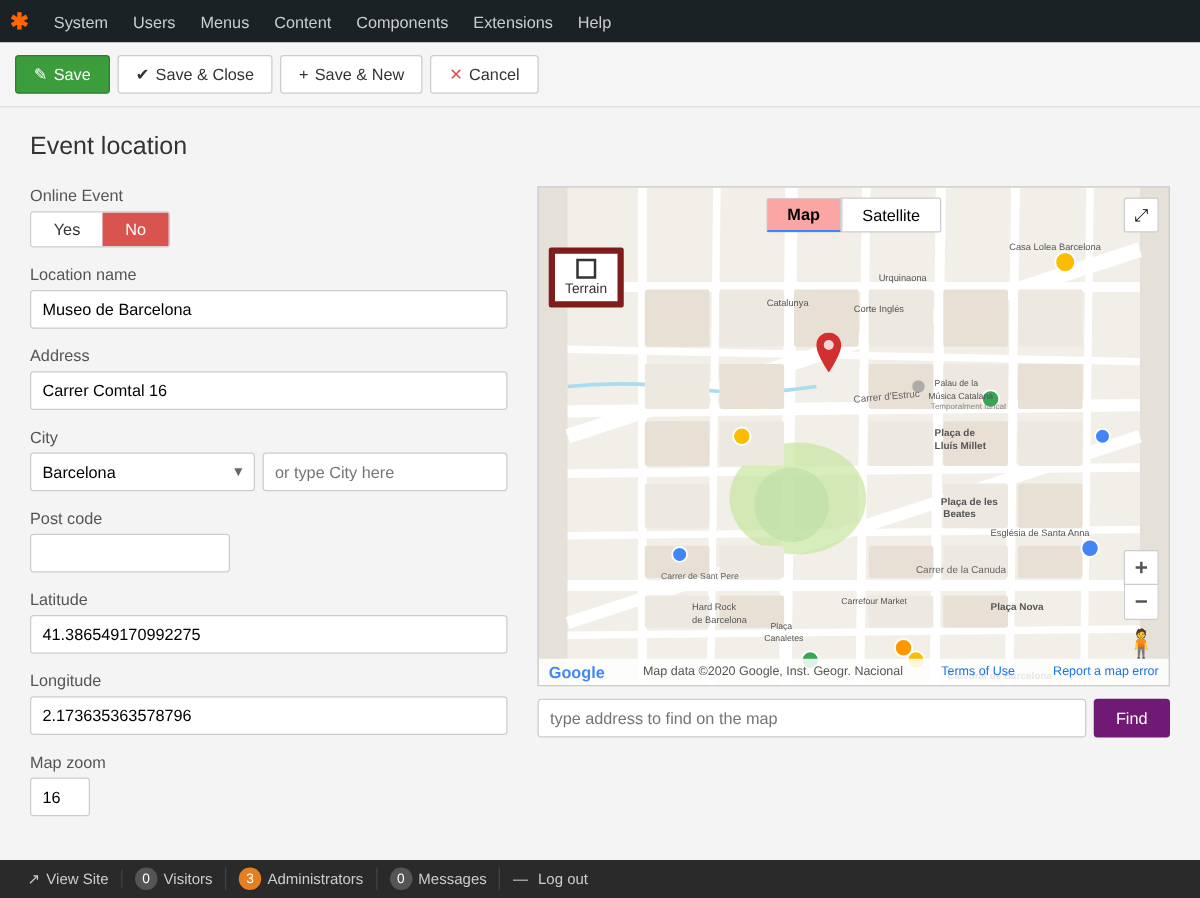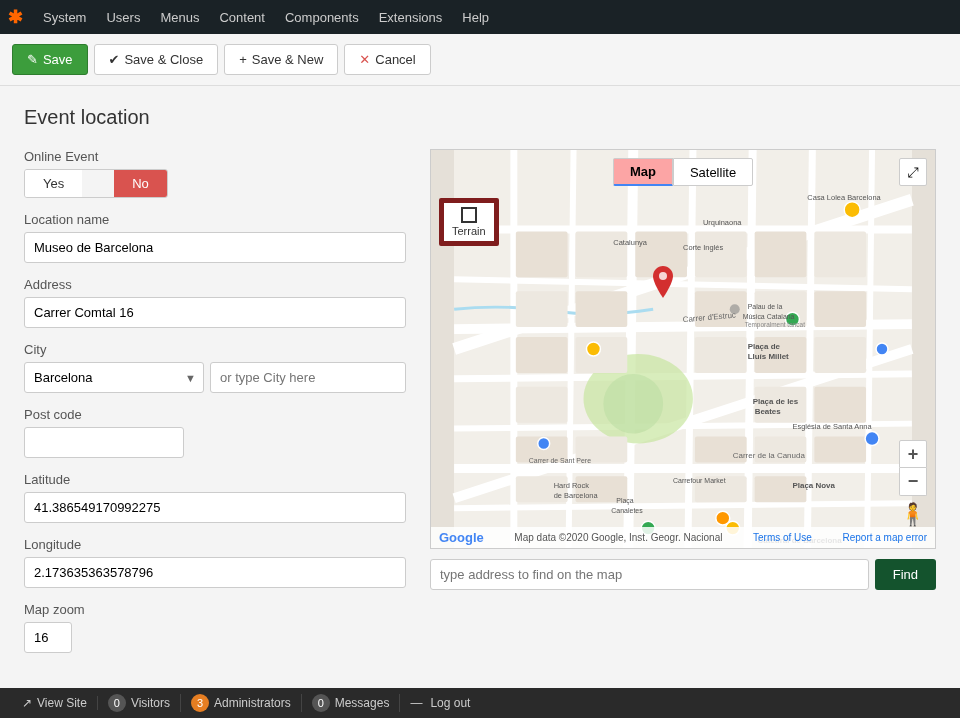--- a/index.html
+++ b/index.html
@@ -116,21 +116,20 @@
       background: #fff;
     }
 
     
     .toggle-group {
       display: flex;
       border: 1px solid #ccc;
       border-radius: 3px;
       overflow: hidden;
       width: fit-content;
-      gap: 32px;
     }
     .toggle-btn {
       padding: 6px 18px;
       border: none;
       cursor: pointer;
       font-size: 13px;
       background: #fff;
       color: #333;
     }
     .toggle-btn.active-no {
@@ -358,21 +357,21 @@
       flex: 1;
       padding: 7px 9px;
       border: 1px solid #ccc;
       border-radius: 3px;
       font-size: 13px;
       color: #999;
       background: #fff;
     }
     .find-btn {
       padding: 7px 18px;
-      background: #14532d;
+      background: #701a75;
       color: #fff;
       border: none;
       border-radius: 3px;
       cursor: pointer;
       font-size: 13px;
     }
 
     
     .status-bar {
       position: fixed;

